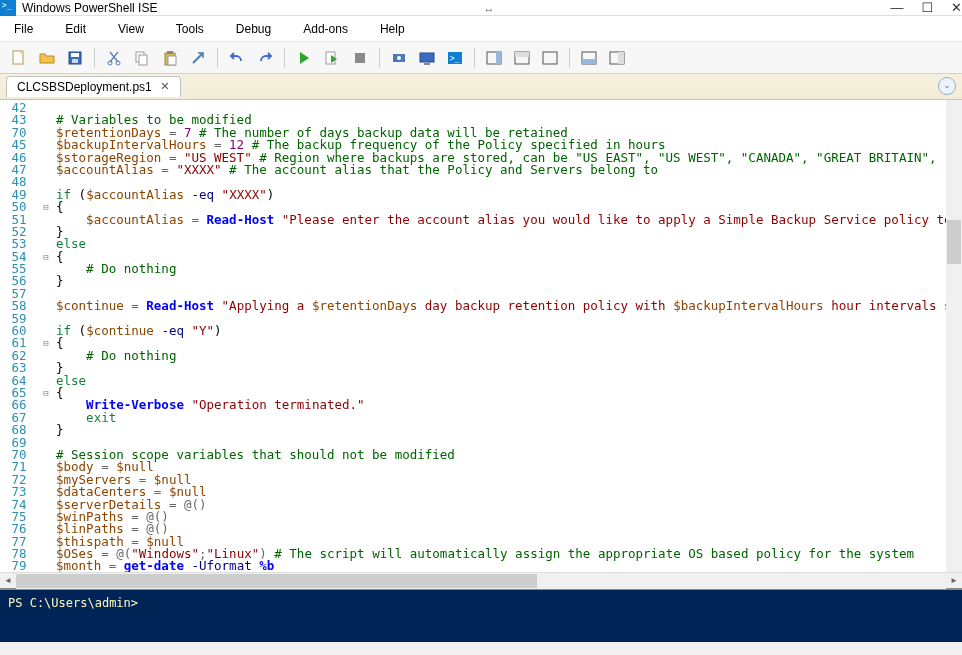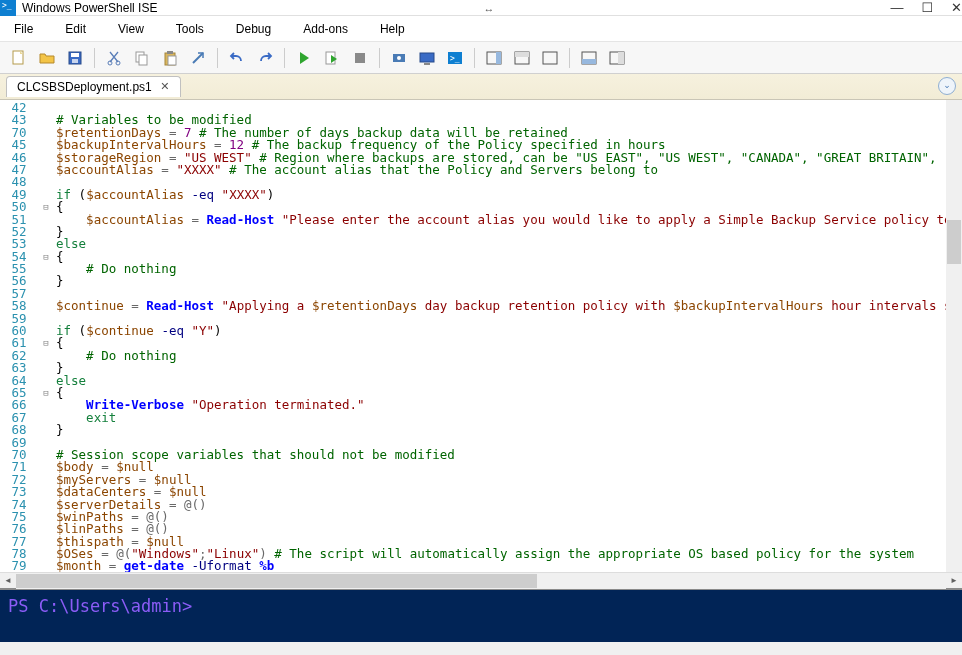--- a/index.html
+++ b/index.html
@@ -35,21 +35,21 @@
 .c-str { color:#8b0000; }
 .c-kw { color:#15803d;text-align:center; }
 .c-cmd { color:#0000ff;font-weight:bold; }
 .c-param { color:#000080; }
 .h-scroll { height:16px; background:#f0f0f0; border-top:1px solid #ddd; position:relative; display:flex; align-items:center; }
 .h-scroll .track { flex:1; height:16px; position:relative; background:#f0f0f0; }
 .h-scroll .thumb { position:absolute; left:0; width:56%; height:14px; background:#cdcdcd; top:1px; }
 .h-scroll .arrow { width:16px; height:16px; text-align:center; font-size:8px; color:#606060; line-height:16px; cursor:pointer; }
 .v-scroll { position:absolute; right:0; top:0; width:16px; height:100%; background:#f0f0f0; }
 .v-scroll .vthumb { position:absolute; top:120px; width:14px; left:1px; height:44px; background:#cdcdcd; }
-.console { height:54px; background:#012456; color:#8b5cf6; font-family:Consolas,"Lucida Console",monospace; font-size:17px; padding:6px 8px; border-top:2px solid #8a8a8a; }
+.console { height:54px; background:#012456; color:#fef9c3; font-family:Consolas,"Lucida Console",monospace; font-size:12px; padding:6px 8px; border-top:2px solid #8a8a8a; }
 .editor::-webkit-scrollbar { width:16px; height:16px; }
 .editor::-webkit-scrollbar-thumb { background:#cdcdcd; }
 .editor::-webkit-scrollbar-track { background:#f0f0f0; }
 svg { display:block; }
 </style>
 </head>
 <body>
 
 <div class="titlebar">
   <div class="app-icon"></div>

